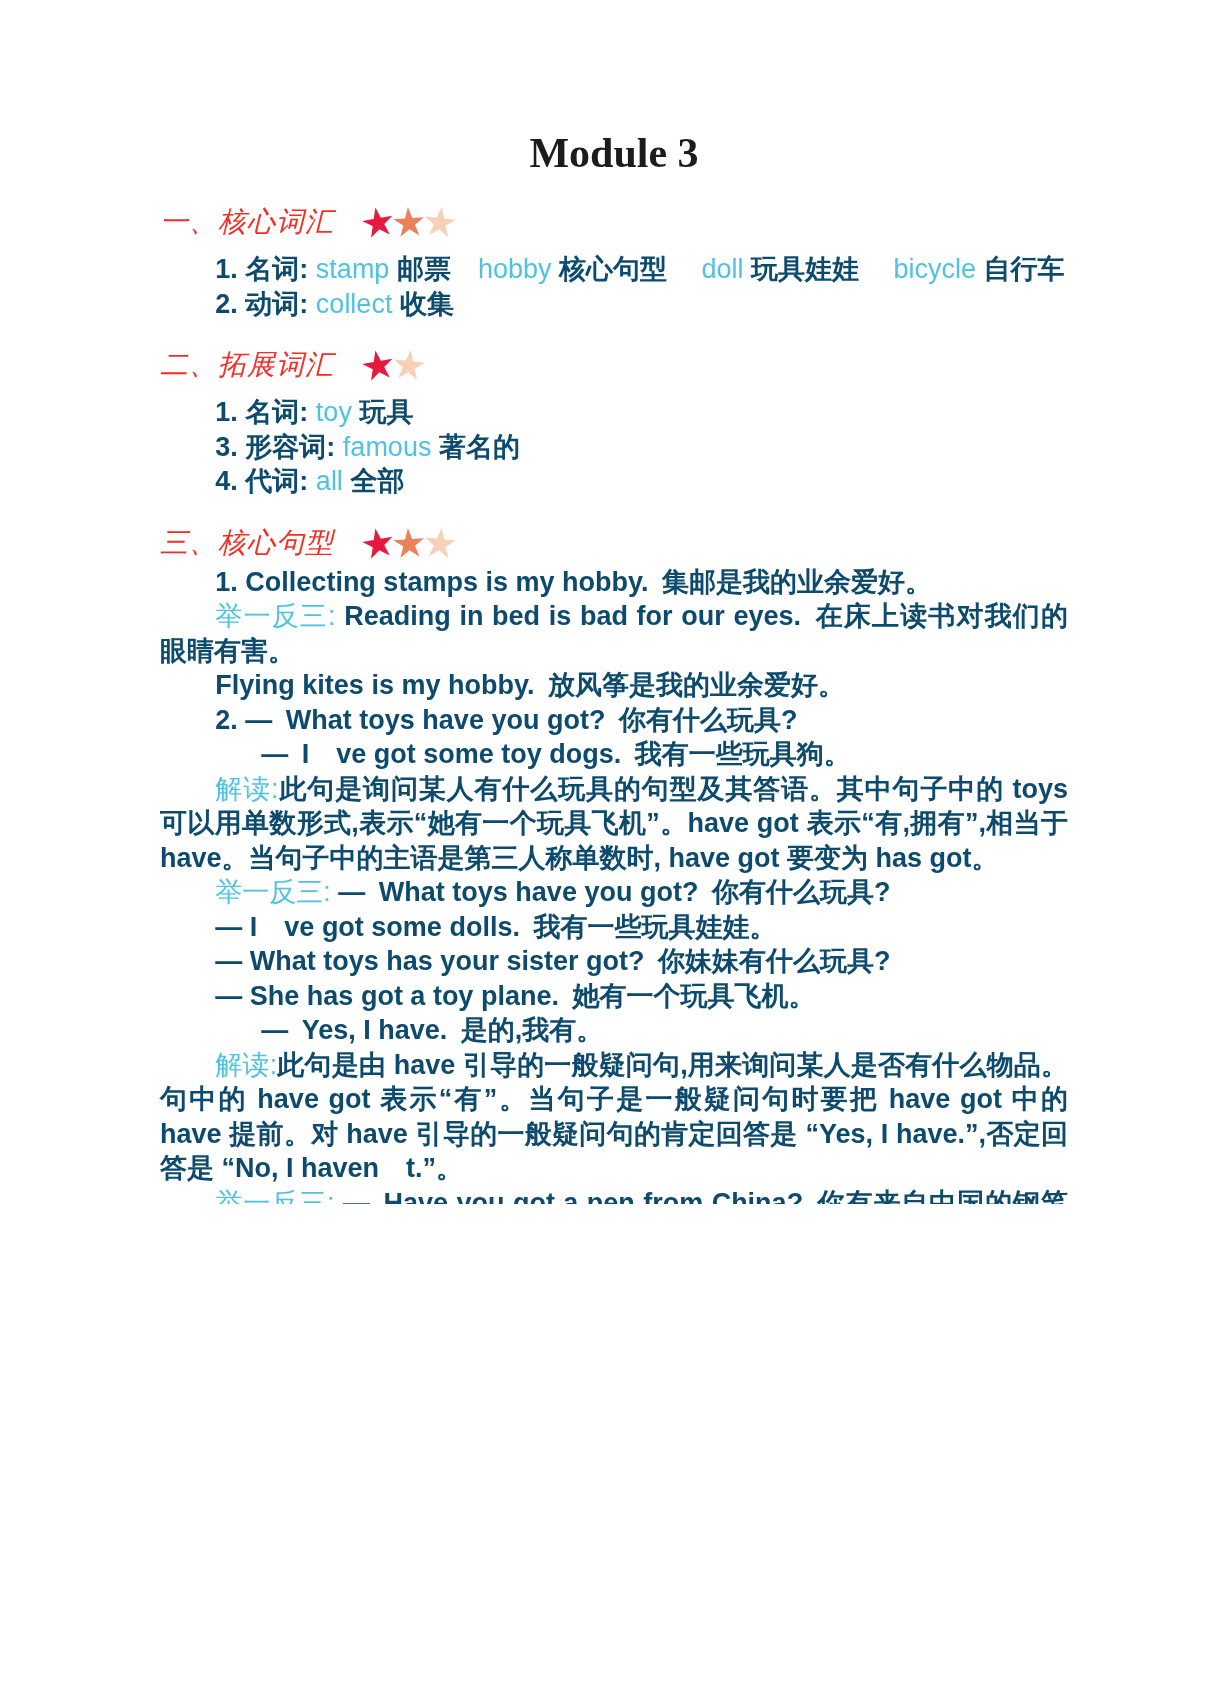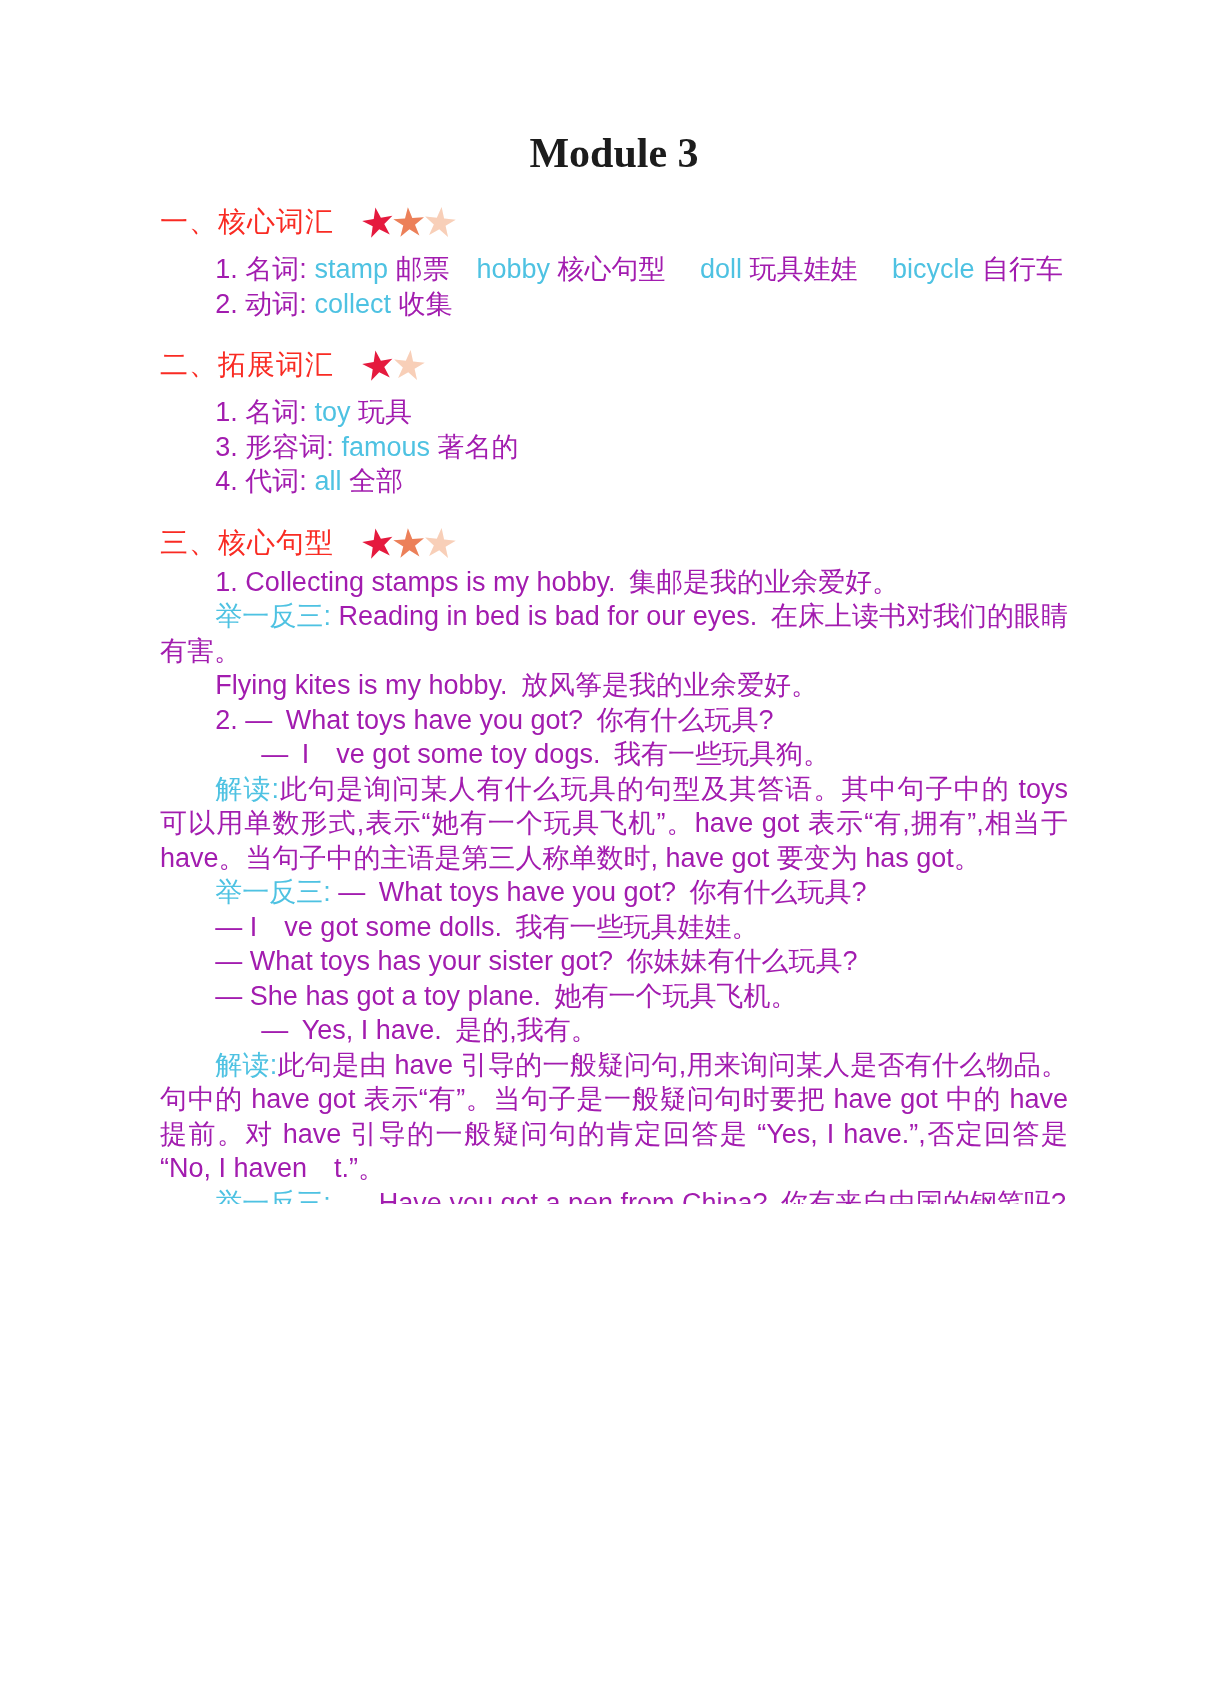--- a/index.html
+++ b/index.html
@@ -36,38 +36,38 @@
   .badge-label{
     font-weight:bold;font-size:30px;line-height:34px;color:#141414;
     letter-spacing:14px;padding-left:6px;
   }
 
   
   .section-heading{
     display:flex;align-items:center;margin:22px 0 0 0;height:44px;
     font-size:28px;color:#f92b23;font-weight:500;
   }
-  .section-heading .heading-label{letter-spacing:1px;}
+  .section-heading .heading-label{letter-spacing:1px;font-style:italic;}
   .stars{display:flex;align-items:center;margin-left:26px;}
   .star{font-size:40px;line-height:40px;display:inline-block;}
   .star + .star{margin-left:-5px;}
   .s-crimson{color:#e51a3e;transform:rotate(-10deg);}
   .s-coral{color:#ec8059;transform:rotate(-4deg);}
   .s-peach{color:#f8cfb8;transform:rotate(6deg);}
 
   
   .vocab-list{margin-top:8px;}
   .line,.para{
     margin:0;font-size:27px;line-height:34.5px;color:#303030;
     text-indent:2.05em;
   }
   .para{text-align:justify;}
   .para.deep{text-indent:3.75em;}
   .para-block{margin-top:0;}
-  .seg-k{color:#a21caf;}
+  .seg-k{color:#0c4a6e;font-weight:bold;}
   .seg-c{color:#4ec2e2;}
 </style>
 </head>
 <body>
 
 <div class="page">
   <div class="content">
 
     <h1 class="module-title">Module 3</h1>
 

